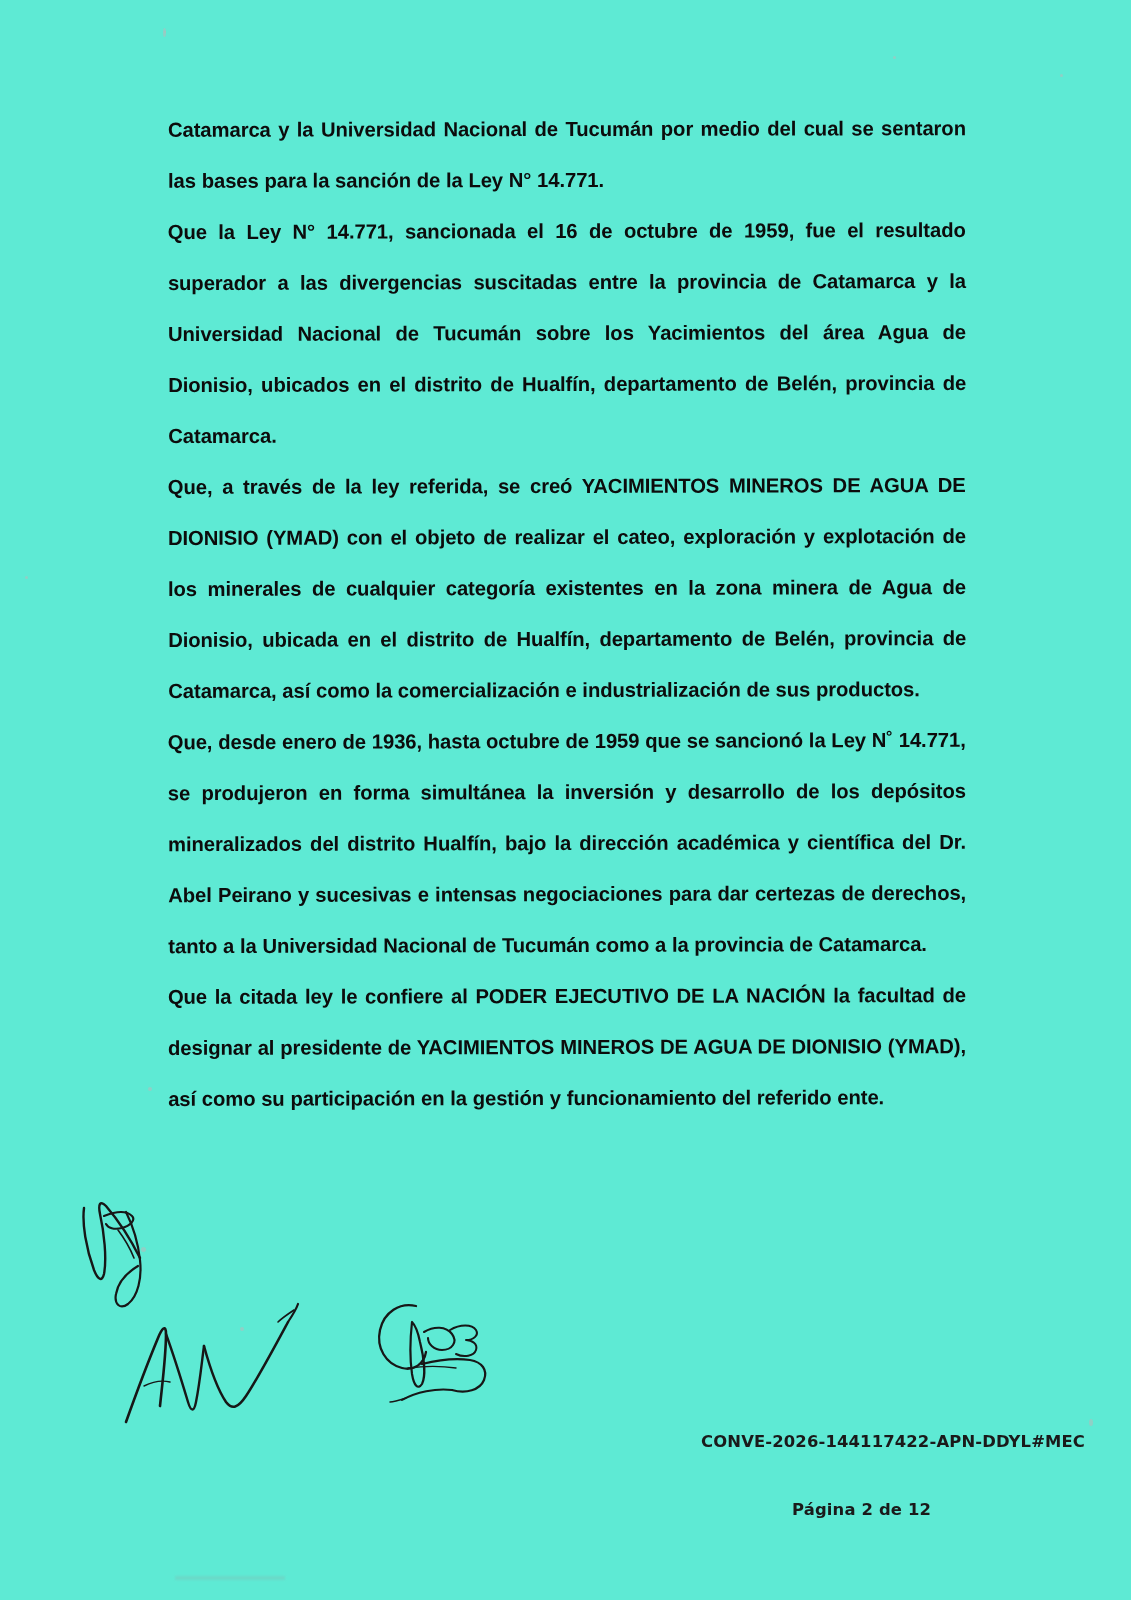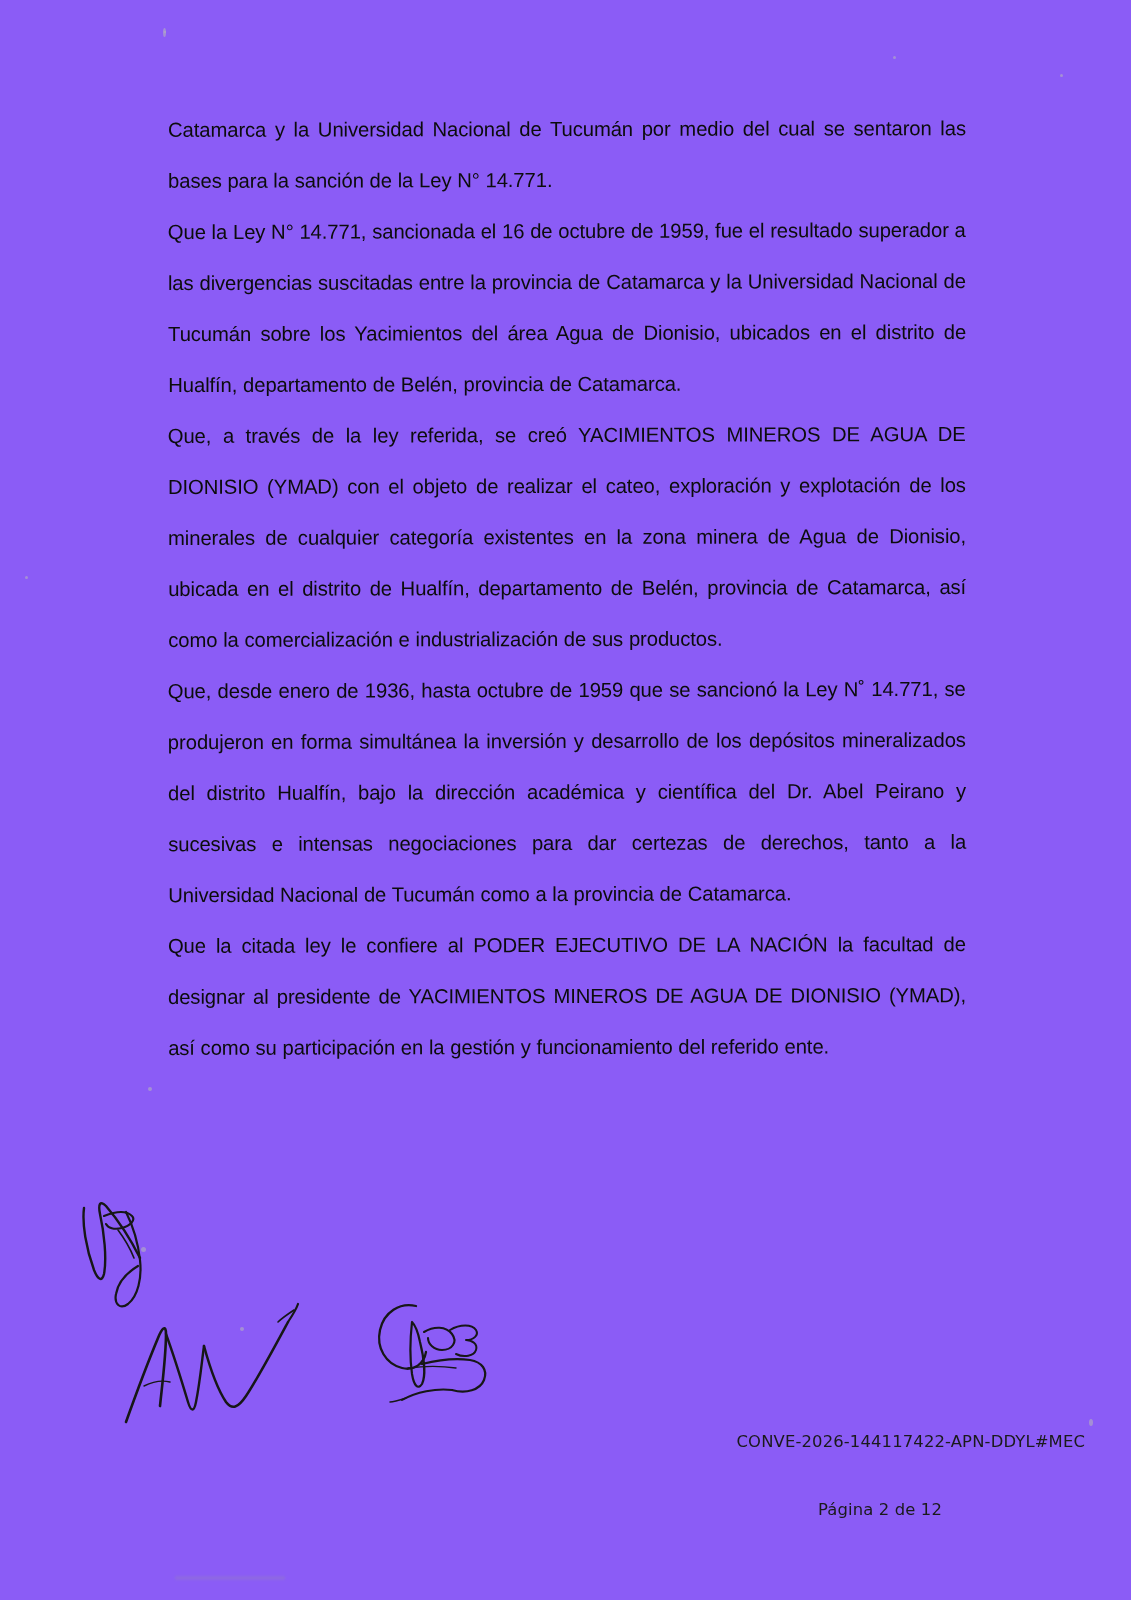--- a/index.html
+++ b/index.html
@@ -6,23 +6,24 @@
   html, body {
     margin: 0;
     padding: 0;
     background: #ffffff;
   }
 
   .page {
     position: relative;
     width: 1131px;
     height: 1600px;
-    background: #8b5cf6;
+    background: #5eead4;
     overflow: hidden;
     font-family: "Liberation Sans", "DejaVu Sans", sans-serif;
+    font-weight: bold;
     -webkit-font-smoothing: antialiased;
   }
 
   
   .speck {
     position: absolute;
     background: #b9b9b9;
     border-radius: 50%;
     opacity: .55;
     pointer-events: none;
@@ -91,21 +92,21 @@
   }
   .footer-code {
     top: 1432px;
     right: 46px;
     font-size: 16.4px;
     letter-spacing: .15px;
     white-space: nowrap;
   }
   .footer-page {
     top: 1500px;
-    right: 189px;
+    right: 200px;
     font-size: 16.4px;
     letter-spacing: .15px;
     white-space: nowrap;
   }
 </style>
 </head>
 <body>
 
 <div class="page">
 

